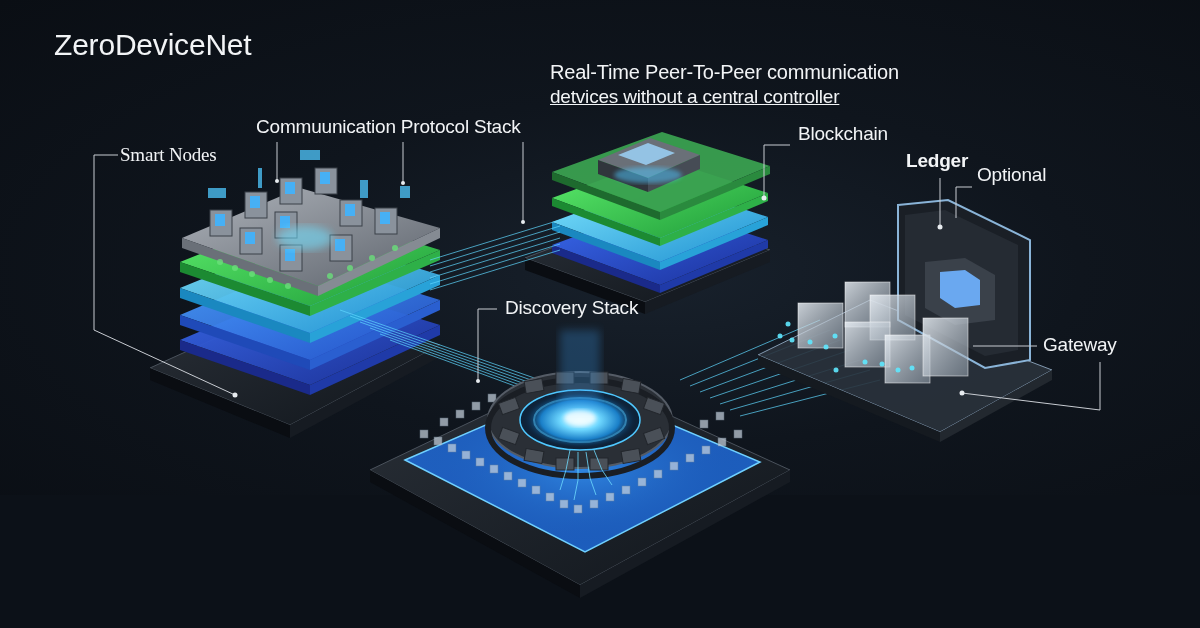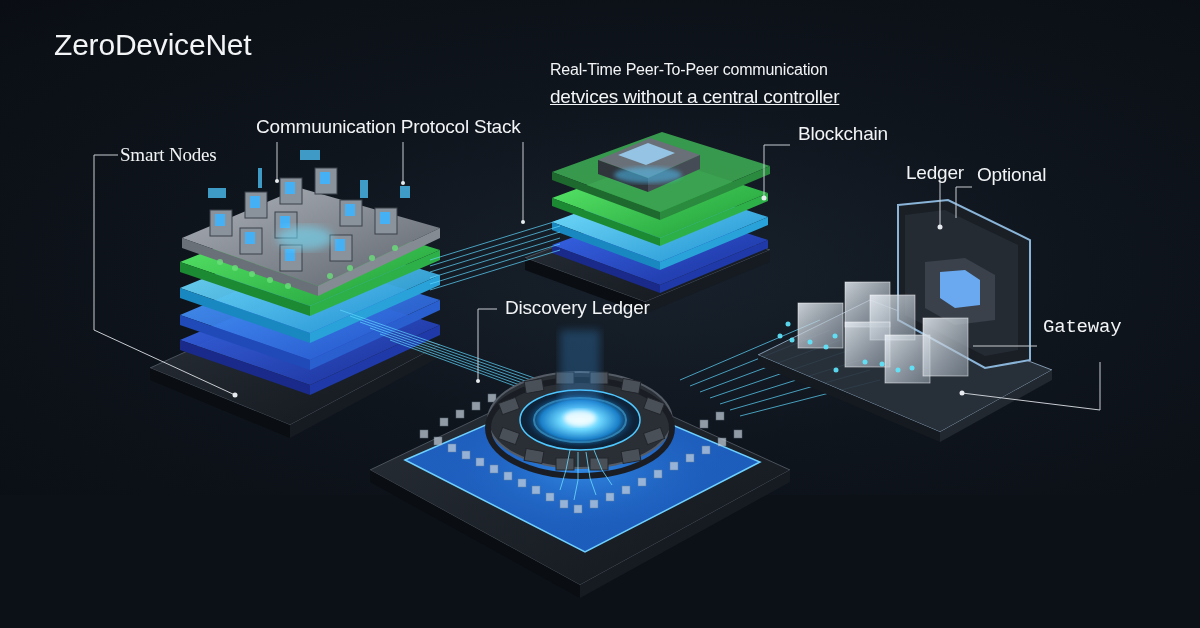--- a/index.html
+++ b/index.html
@@ -314,24 +314,24 @@
         <circle cx="478" cy="381" r="2" fill="#e8ecf0" stroke="none"></circle>
 
     <line x1="973" y1="346" x2="1037" y2="346"></line>
     <polyline points="962,393 1100,410 1100,362"></polyline>
         <circle cx="962" cy="393" r="2.5" fill="#e8ecf0" stroke="none"></circle>
   </g>
 </svg>
 
 <div class="lbl title">ZeroDeviceNet</div>
 
-<div class="lbl" style="left:550px; top:61px; font-size:16px;text-align:right;">Real-Time Peer-To-Peer communication</div>
+<div class="lbl" style="left:550px; top:61px; font-size:20px;text-align:right;">Real-Time Peer-To-Peer communication</div>
 <div class="lbl" style="left:550px; top:86px; font-size:19px;text-decoration:underline;">detvices  without a central controller</div>
 
 <div class="lbl l20" style="left:256px; top:116px;">Commuunication Protocol Stack</div>
 <div class="lbl l20" style="left:120px; top:144px;font-family:Liberation Serif, serif;">Smart Nodes</div>
 <div class="lbl l20" style="left:798px; top:123px;">Blockchain</div>
-<div class="lbl l20" style="left:906px; top:162px;">Ledger</div>
+<div class="lbl l20" style="left:906px; top:150px;font-weight:bold;">Ledger</div>
 <div class="lbl l20" style="left:977px; top:164px;">Optional</div>
-<div class="lbl l20" style="left:505px; top:297px;">Discovery Ledger</div>
-<div class="lbl l20" style="left:1043px; top:316px;font-family:Liberation Mono, monospace;">Gateway</div>
+<div class="lbl l20" style="left:505px; top:297px;">Discovery Stack</div>
+<div class="lbl l20" style="left:1043px; top:334px;">Gateway</div>
 
 </div>
 
 </body></html>

